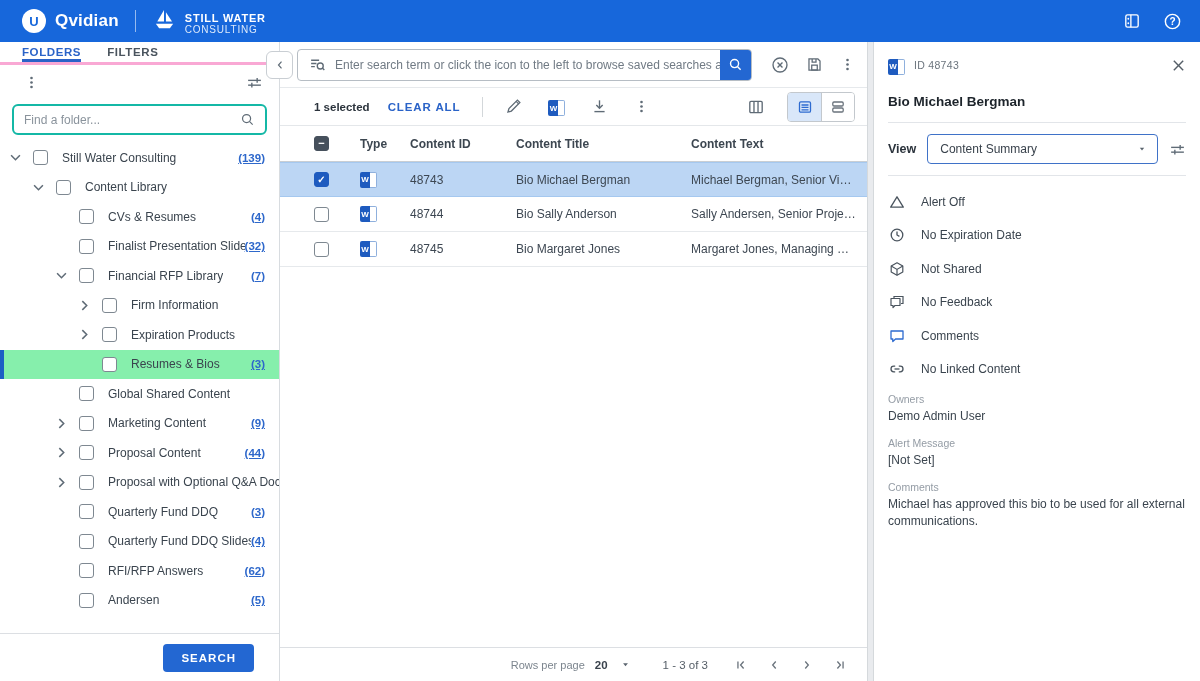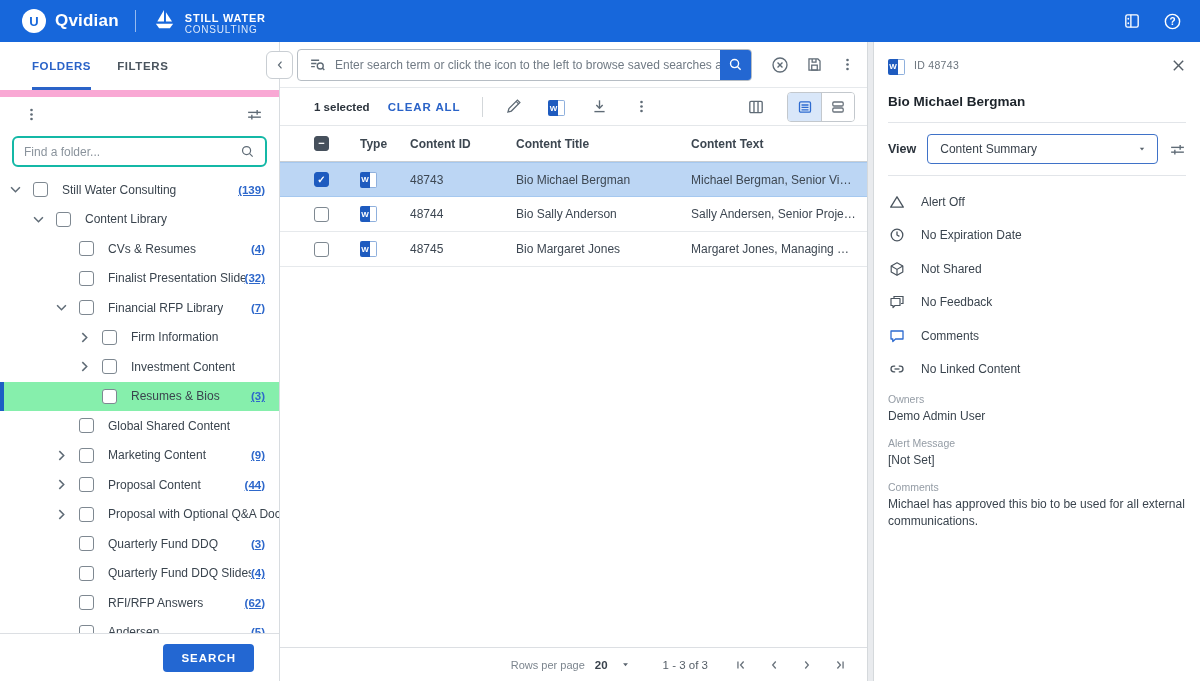--- a/index.html
+++ b/index.html
@@ -21,21 +21,21 @@
   .tb-icon { width:20px; height:20px; display:flex; align-items:center; justify-content:center; cursor:pointer; }
 
   
   .body { flex:1; display:flex; min-height:0; }
   .sidebar { width:280px; flex:none; border-right:1px solid #d8dce0; display:flex; flex-direction:column; background:#fff; }
   .middle { flex:1; min-width:0; display:flex; flex-direction:column; position:relative; background:#fff; }
   .panel-divider { width:7px; flex:none; background:#e9ebee; border-left:1px solid #d5d9dc; border-right:1px solid #d5d9dc; }
   .detail { width:326px; flex:none; background:#fff; display:flex; flex-direction:column; padding:10px 14px 0 14px; overflow:hidden; }
 
   
-  .tabs { height:55px; display:flex; gap:26px; padding:0 32px; border-bottom:7px solid #f9a8d4; flex:none; }
+  .tabs { height:23px; display:flex; gap:26px; padding:0 22px; border-bottom:3px solid #f9a8d4; flex:none; }
   .tab { font-size:11.5px; font-weight:bold; letter-spacing:.6px; color:#4a545e; display:flex; align-items:center; cursor:pointer; border-bottom:3px solid transparent; padding-top:3px; }
   .tab.active { color:#2a63c8; border-bottom-color:#2a63c8; }
   .side-tools { height:34px; display:flex; align-items:center; justify-content:space-between; padding:0 16px 0 24px; flex:none; }
   .gicon { color:#5f6b76; display:inline-flex; align-items:center; justify-content:center; cursor:pointer; }
   .find-box { margin:5px 12px 8px 12px; height:31px; border:2px solid #14b8a6; border-radius:6px; display:flex; align-items:center; padding:0 10px; flex:none; }
   .find-box input { border:none; outline:none; flex:1; font-size:12px; color:#3a444e; font-family:"Liberation Sans", sans-serif; }
   .find-box input::placeholder { color:#8a939c; }
   .tree { flex:1; min-height:0; overflow:hidden; }
   .tree-row { height:29.5px; display:flex; align-items:center; cursor:pointer; }
   .tree-row.selected { background:#86efac; box-shadow:inset 4px 0 0 #1d5fc4; }
@@ -247,21 +247,21 @@
           <span class="tree-label">Firm Information</span>
         </div>
 
         <div class="tree-row lvl3">
           <span class="chev-slot chev-right">
               <svg width="11" height="11" viewBox="0 0 10 6">
                 <path d="M1 1l4 4 4-4" fill="none" stroke="#5f6b76" stroke-width="1.4"></path>
               </svg>
             </span>
           <span class="cb"></span>
-          <span class="tree-label">Investment Content</span>
+          <span class="tree-label">Expiration Products</span>
         </div>
 
         <div class="tree-row lvl3 selected">
           <span class="chev-slot"></span>
           <span class="cb"></span>
           <span class="tree-label">Resumes &amp; Bios</span>
           <span class="tree-count">(3)</span>
         </div>
 
         <div class="tree-row lvl2">

